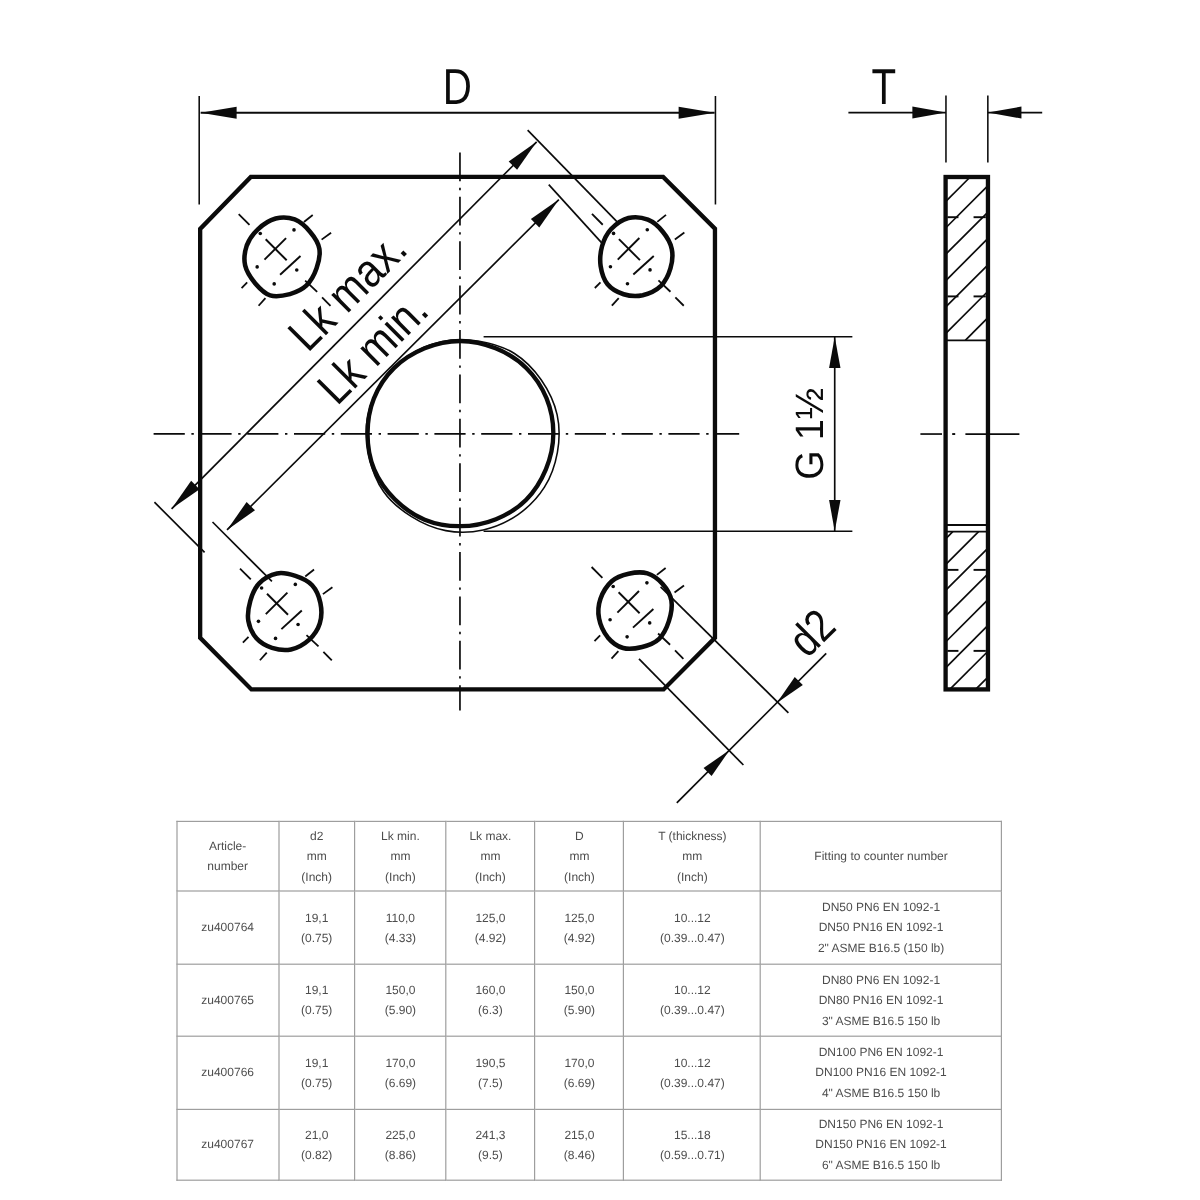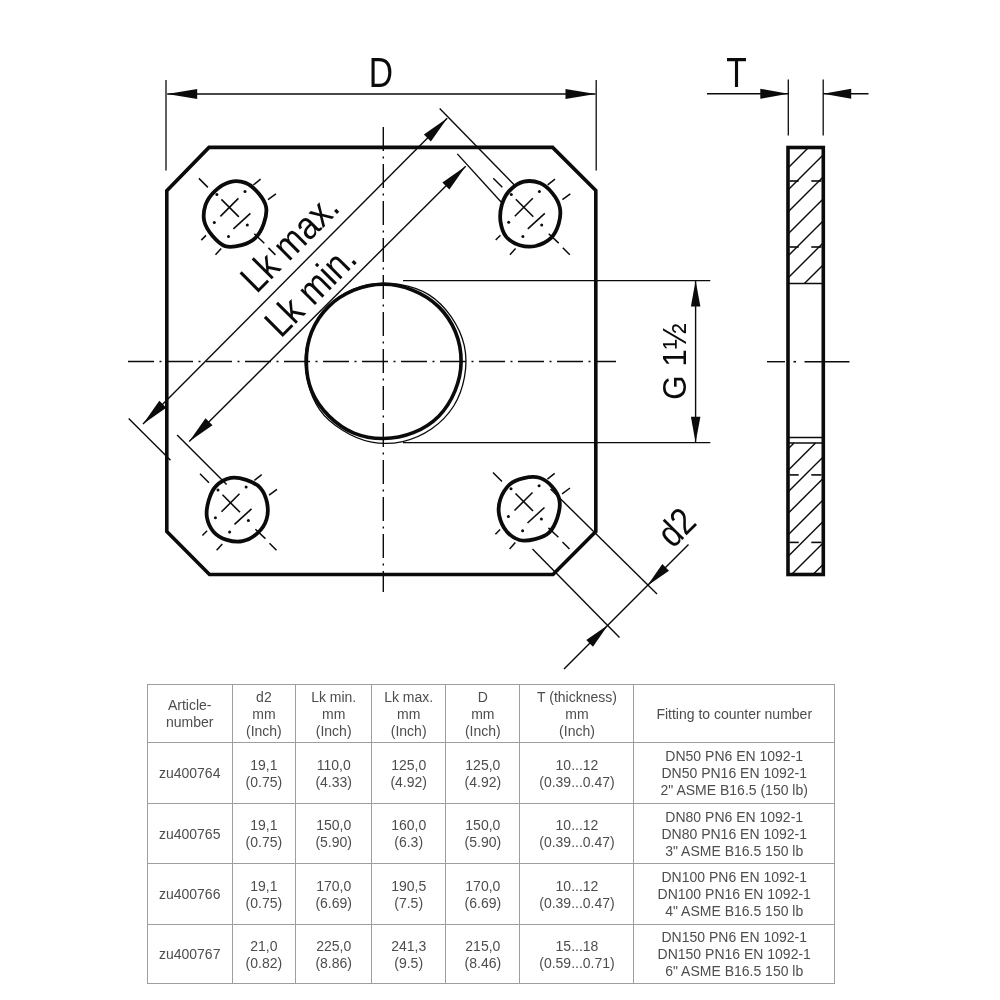--- a/index.html
+++ b/index.html
@@ -1,20 +1,20 @@
 <!DOCTYPE html>
 <html><head>
 <meta charset="utf-8">
 <style>
 html,body { margin:0; padding:0; background:#ffffff; }
 #page { position:relative; width:1000px; height:1000px; background:#fff;
   font-family:"Liberation Sans", sans-serif; overflow:hidden; }
 table { position:absolute; left:146.8px; top:683.5px; border-collapse:collapse;
   table-layout:fixed; font-family:"Liberation Sans", sans-serif;
-  font-size:14px; line-height:17px; color:#4d4d4d; }
+  font-size:10px; line-height:17px; color:#4d4d4d; }
 td { border:1px solid #9e9e9e; text-align:center; vertical-align:middle; padding:2px 0 0 0; }
 svg text { font-family:"Liberation Sans", sans-serif; }
 </style>
 </head>
 <body>
 <div id="page">
 <svg width="1000" height="1000" viewBox="0 0 1000 1000" xmlns="http://www.w3.org/2000/svg" style="position:absolute;left:0;top:0">
 <path d="M 209 147.4 L 552.6 147.4 L 595.8 190.5 L 595.8 531.5 L 553 574.5 L 209.5 574.5 L 166.8 531.5 L 166.8 190.8 Z" fill="none" stroke="#0b0b0b" stroke-width="3.6" stroke-linejoin="miter"></path>
 <line x1="383.3" y1="127.0" x2="383.3" y2="592.0" stroke="#0b0b0b" stroke-width="1.4" stroke-linecap="butt" stroke-dasharray="24 5.5 2 5.5"></line>
 <line x1="128.0" y1="361.5" x2="616.0" y2="361.5" stroke="#0b0b0b" stroke-width="1.4" stroke-linecap="butt" stroke-dasharray="26 5.5 2 5.5"></line>

